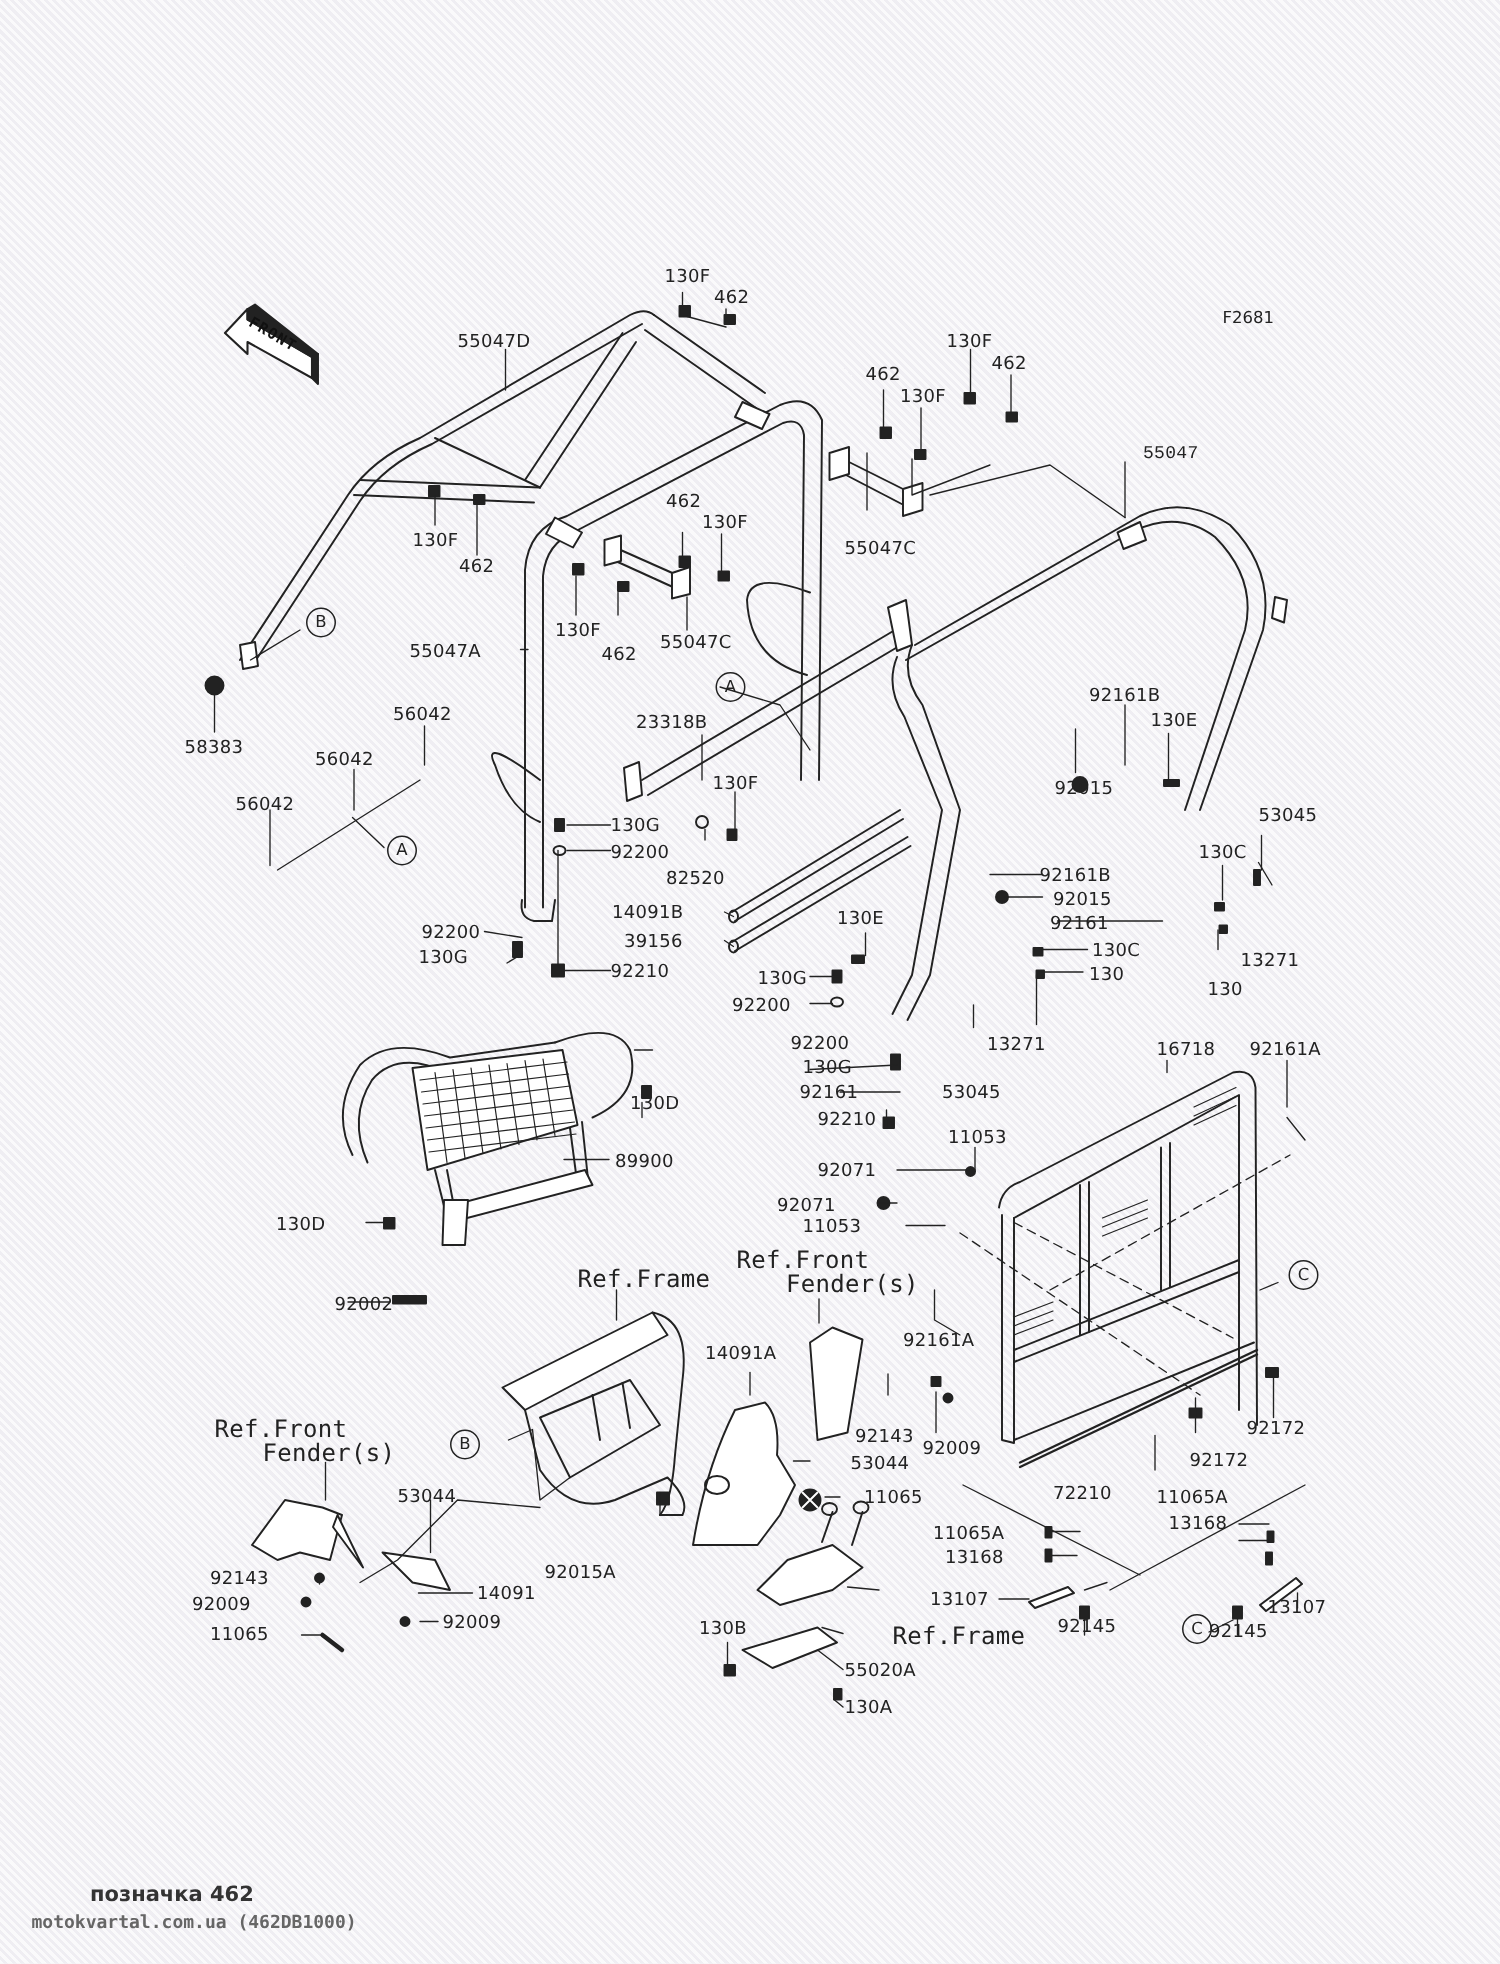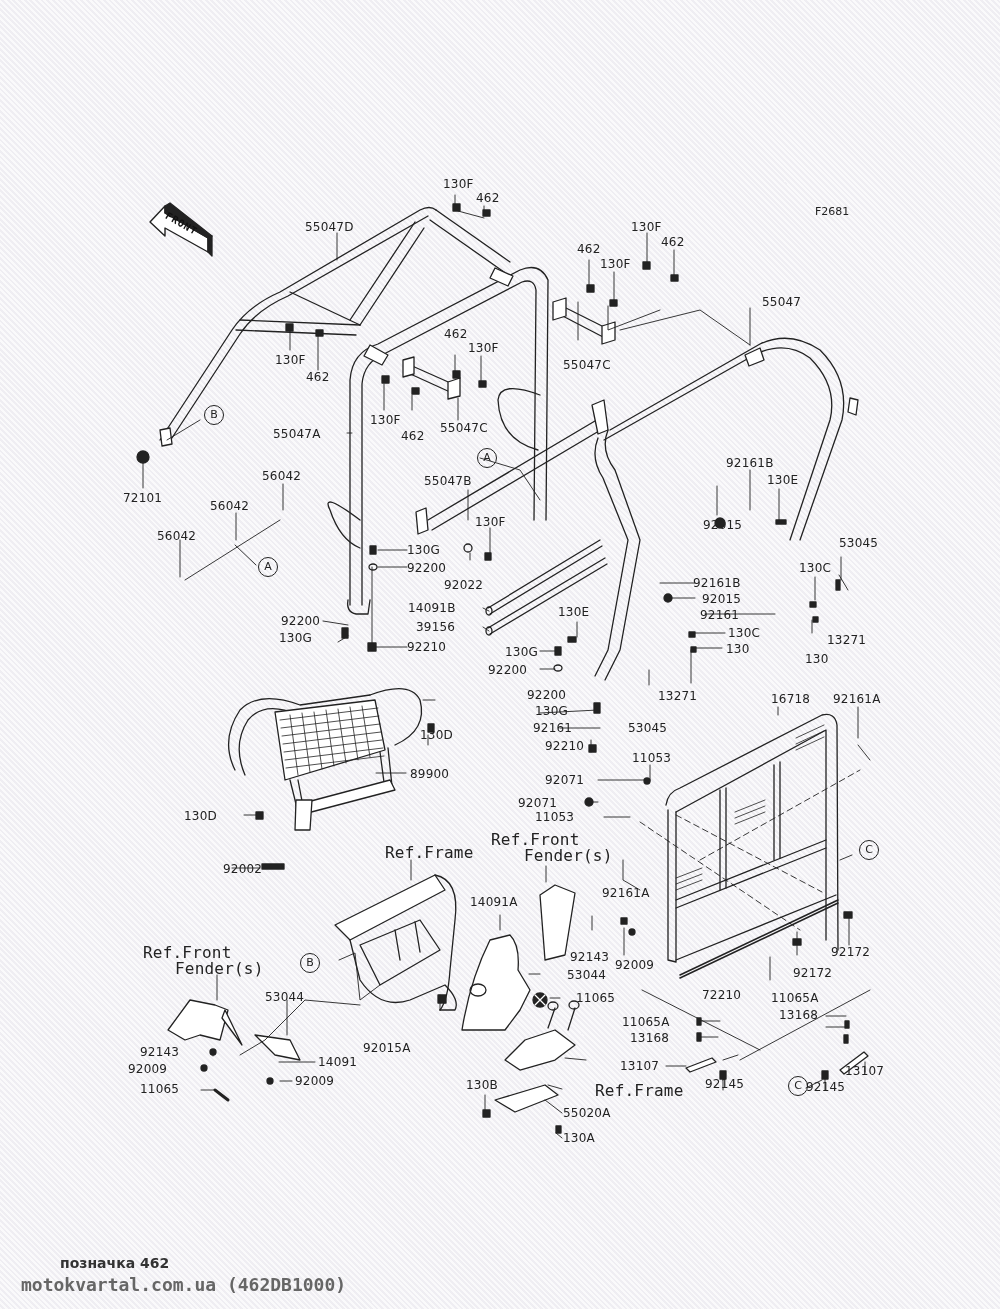--- a/index.html
+++ b/index.html
@@ -10,21 +10,21 @@
   #diagram{position:absolute;left:0;top:0;width:1000px;height:1309px;}
   .lbl{position:absolute;font-family:"DejaVu Sans","Liberation Sans",sans-serif;font-size:12px;color:#222;
     white-space:nowrap;line-height:14px;letter-spacing:0.2px;}
   .ref{font-family:"DejaVu Sans Mono","Liberation Mono",monospace;font-size:16px;}
   .circ{position:absolute;width:18px;height:18px;border:1.2px solid #222;border-radius:50%;
     font-family:"DejaVu Sans","Liberation Sans",sans-serif;font-size:11px;text-align:center;line-height:18px;color:#222;background:transparent;}
   .fig{position:absolute;font-family:"DejaVu Sans","Liberation Sans",sans-serif;font-size:11px;color:#222;}
   .caption1{position:absolute;left:60px;top:1255px;font-family:"DejaVu Sans","Liberation Sans",sans-serif;
     font-weight:bold;font-size:14px;color:#333;}
   .caption2{position:absolute;left:21px;top:1274px;font-family:"DejaVu Sans Mono","Liberation Mono",monospace;
-    font-weight:bold;font-size:18px;color:#666;}
+    font-weight:bold;font-size:12px;color:#666;}
 </style>
 </head>
 <body>
 
 <svg id="diagram" viewBox="0 0 1000 1309" xmlns="http://www.w3.org/2000/svg">
   <g fill="none" stroke="#222" stroke-width="1.3" stroke-linejoin="round" stroke-linecap="round">
 
     <g>
       <polygon points="150,222 165,206 165,213 208,238 208,252 165,228 165,236" fill="#fff" stroke="#222" stroke-width="1.4"></polygon>
       <polygon points="165,206 170,203 212,236 208,238 165,213" fill="#222"></polygon>
@@ -304,39 +304,39 @@
 <div class="lbl" style="left:476px;top:191px;">462</div>
 <div class="lbl" style="left:305px;top:220px;">55047D</div>
 <div class="lbl" style="left:275px;top:353px;">130F</div>
 <div class="lbl" style="left:306px;top:370px;">462</div>
 
 <div class="lbl" style="left:577px;top:242px;">462</div>
 <div class="lbl" style="left:600px;top:257px;">130F</div>
 <div class="lbl" style="left:631px;top:220px;">130F</div>
 <div class="lbl" style="left:661px;top:235px;">462</div>
 <div class="lbl" style="left:563px;top:358px;">55047C</div>
-<div class="lbl" style="left:762px;top:295px;">55047</div>
+<div class="lbl" style="left:762px;top:295px;font-family:Liberation Mono, monospace;">55047</div>
 
 <div class="lbl" style="left:444px;top:327px;">462</div>
 <div class="lbl" style="left:468px;top:341px;">130F</div>
 <div class="lbl" style="left:370px;top:413px;">130F</div>
 <div class="lbl" style="left:401px;top:429px;">462</div>
 <div class="lbl" style="left:440px;top:421px;">55047C</div>
 
 <div class="lbl" style="left:273px;top:427px;">55047A</div>
-<div class="lbl" style="left:123px;top:491px;">72101</div>
+<div class="lbl" style="left:123px;top:491px;">58383</div>
 <div class="lbl" style="left:262px;top:469px;">56042</div>
 <div class="lbl" style="left:210px;top:499px;">56042</div>
 <div class="lbl" style="left:157px;top:529px;">56042</div>
 
-<div class="lbl" style="left:424px;top:474px;">55047B</div>
+<div class="lbl" style="left:424px;top:474px;">23318B</div>
 <div class="lbl" style="left:475px;top:515px;">130F</div>
 <div class="lbl" style="left:407px;top:543px;">130G</div>
 <div class="lbl" style="left:407px;top:561px;">92200</div>
-<div class="lbl" style="left:444px;top:578px;">92022</div>
+<div class="lbl" style="left:444px;top:578px;">82520</div>
 <div class="lbl" style="left:408px;top:601px;">14091B</div>
 <div class="lbl" style="left:416px;top:620px;">39156</div>
 <div class="lbl" style="left:281px;top:614px;">92200</div>
 <div class="lbl" style="left:279px;top:631px;">130G</div>
 <div class="lbl" style="left:407px;top:640px;">92210</div>
 
 <div class="lbl" style="left:726px;top:456px;">92161B</div>
 <div class="lbl" style="left:767px;top:473px;">130E</div>
 <div class="lbl" style="left:703px;top:518px;">92015</div>
 <div class="lbl" style="left:839px;top:536px;">53045</div>

